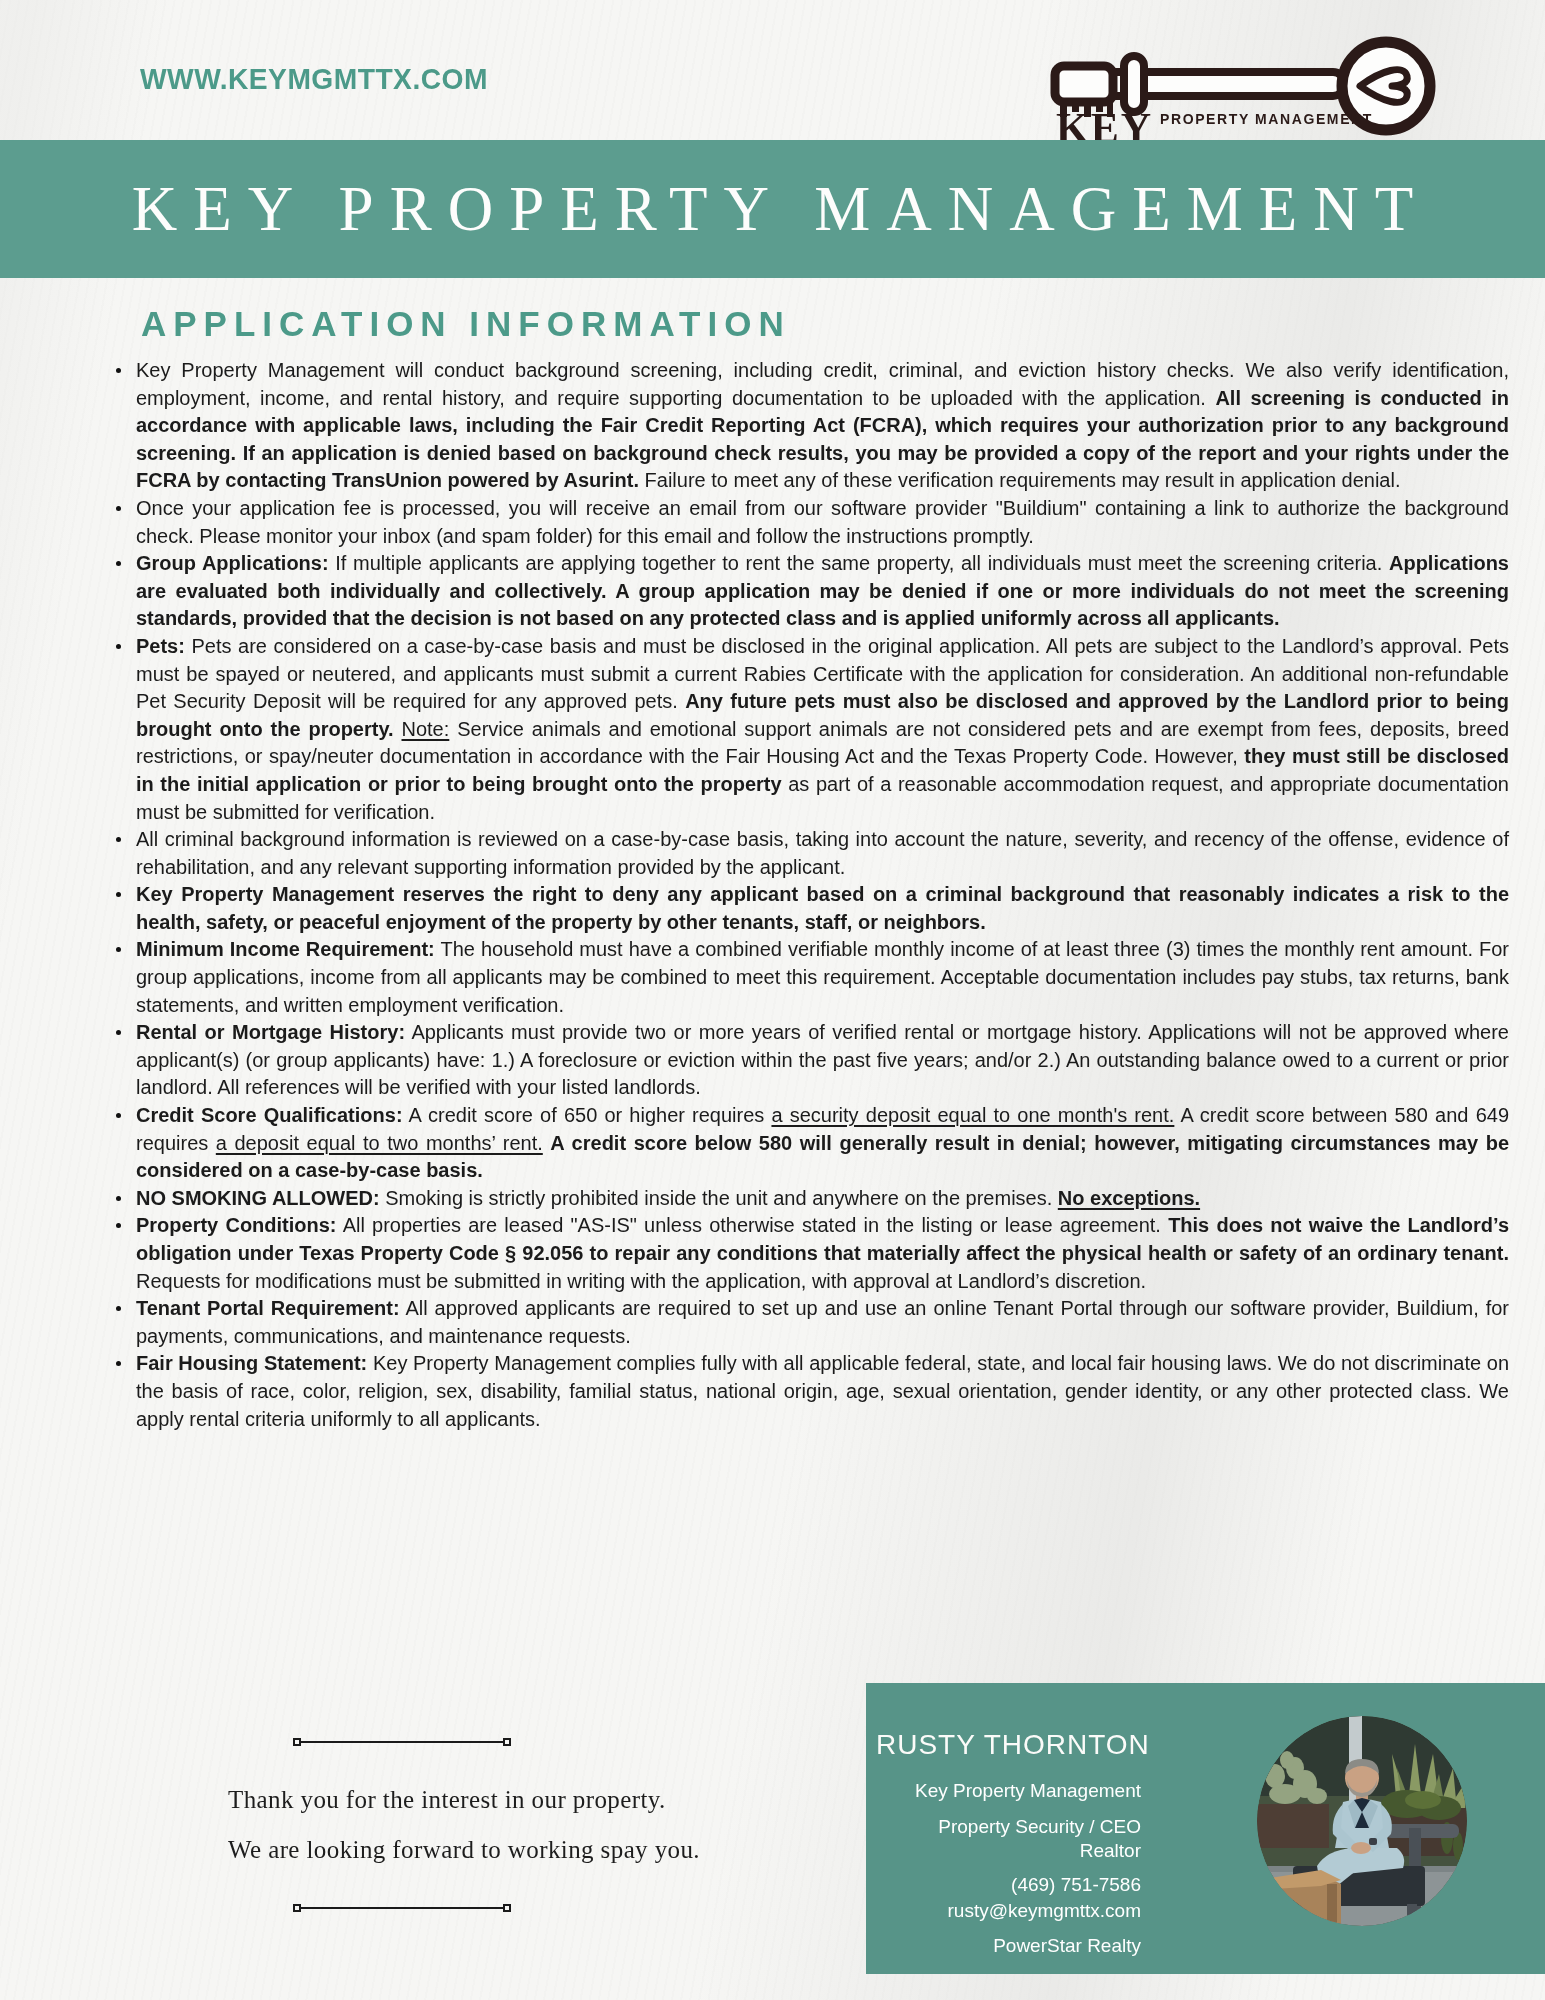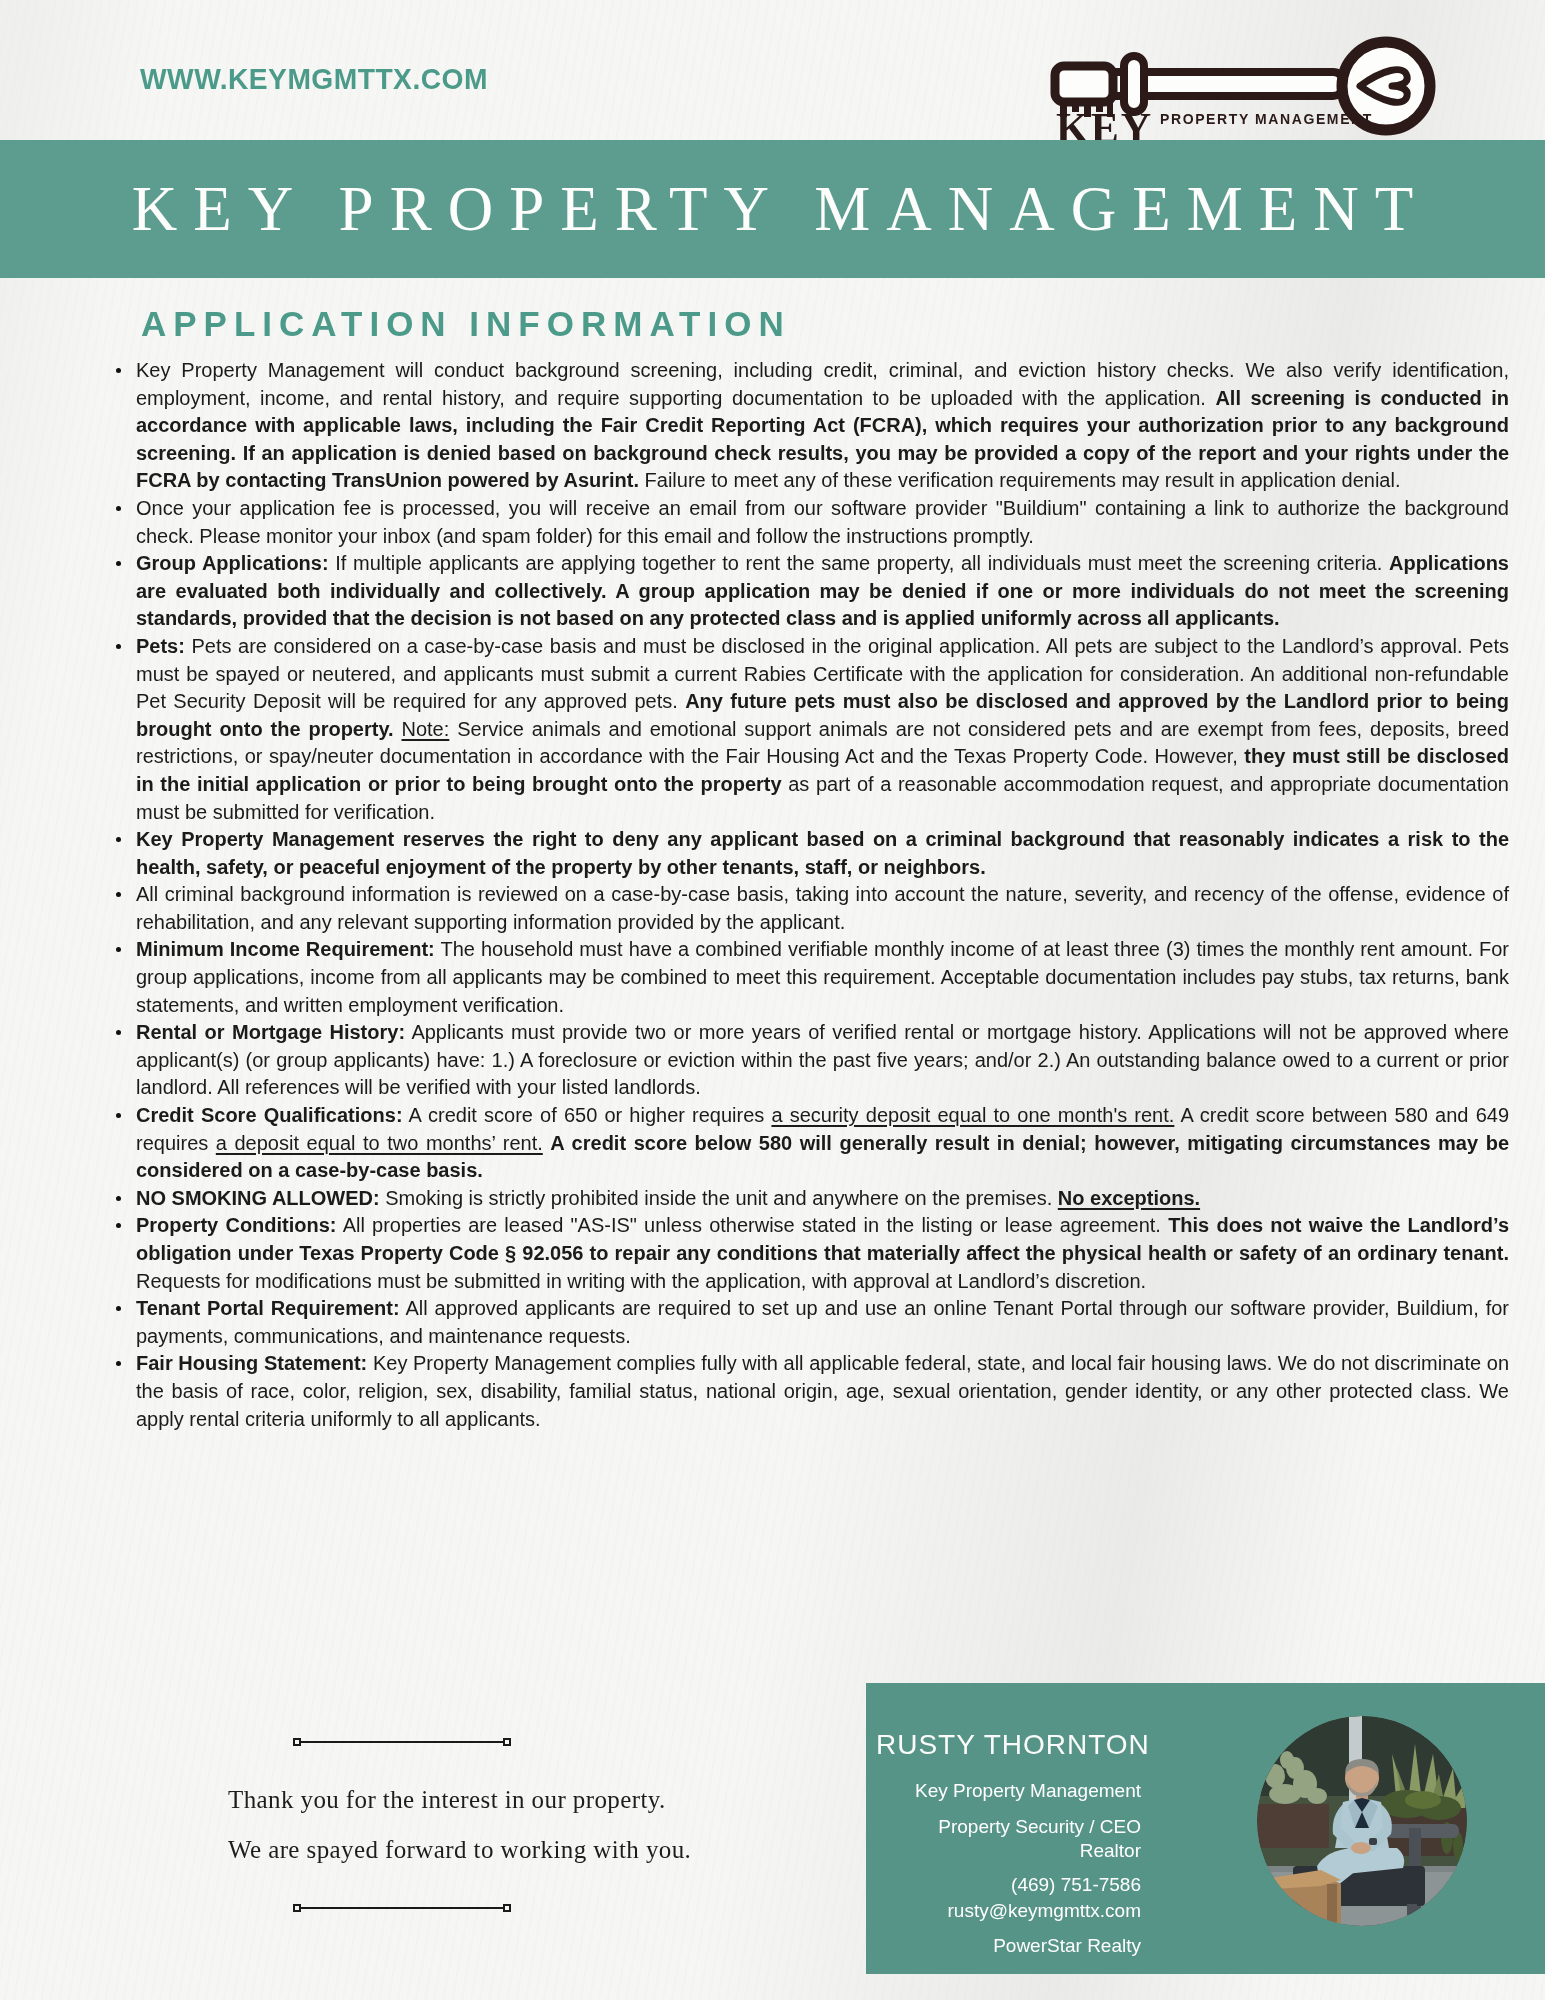--- a/index.html
+++ b/index.html
@@ -141,39 +141,39 @@
     <h1>KEY PROPERTY MANAGEMENT</h1>
   </div>
 
   <h2 class="section-title">APPLICATION INFORMATION</h2>
 
   <ul class="bullets" id="bullets">
       <li><span>Key Property Management will conduct background screening, including credit, criminal, and eviction history checks. We also verify identification, employment, income, and rental history, and require supporting documentation to be uploaded with the application. </span><span class="bold">All screening is conducted in accordance with applicable laws, including the Fair Credit Reporting Act (FCRA), which requires your authorization prior to any background screening. If an application is denied based on background check results, you may be provided a copy of the report and your rights under the FCRA by contacting TransUnion powered by Asurint.</span><span> Failure to meet any of these verification requirements may result in application denial.</span></li>
       <li><span>Once your application fee is processed, you will receive an email from our software provider "Buildium" containing a link to authorize the background check. Please monitor your inbox (and spam folder) for this email and follow the instructions promptly.</span></li>
       <li><span class="bold">Group Applications:</span><span> If multiple applicants are applying together to rent the same property, all individuals must meet the screening criteria. </span><span class="bold">Applications are evaluated both individually and collectively. A group application may be denied if one or more individuals do not meet the screening standards, provided that the decision is not based on any protected class and is applied uniformly across all applicants.</span></li>
       <li><span class="bold">Pets:</span><span> Pets are considered on a case-by-case basis and must be disclosed in the original application. All pets are subject to the Landlord’s approval. Pets must be spayed or neutered, and applicants must submit a current Rabies Certificate with the application for consideration. An additional non-refundable Pet Security Deposit will be required for any approved pets. </span><span class="bold">Any future pets must also be disclosed and approved by the Landlord prior to being brought onto the property.</span><span> </span><span class="underline">Note:</span><span> Service animals and emotional support animals are not considered pets and are exempt from fees, deposits, breed restrictions, or spay/neuter documentation in accordance with the Fair Housing Act and the Texas Property Code. However, </span><span class="bold">they must still be disclosed in the initial application or prior to being brought onto the property</span><span> as part of a reasonable accommodation request, and appropriate documentation must be submitted for verification.</span></li>
+      <li><span>All criminal background information is reviewed on a case-by-case basis, taking into account the nature, severity, and recency of the offense, evidence of rehabilitation, and any relevant supporting information provided by the applicant.</span></li>
       <li><span class="bold">Key Property Management reserves the right to deny any applicant based on a criminal background that reasonably indicates a risk to the health, safety, or peaceful enjoyment of the property by other tenants, staff, or neighbors.</span></li>
-      <li><span>All criminal background information is reviewed on a case-by-case basis, taking into account the nature, severity, and recency of the offense, evidence of rehabilitation, and any relevant supporting information provided by the applicant.</span></li>
       <li><span class="bold">Minimum Income Requirement:</span><span> The household must have a combined verifiable monthly income of at least three (3) times the monthly rent amount. For group applications, income from all applicants may be combined to meet this requirement. Acceptable documentation includes pay stubs, tax returns, bank statements, and written employment verification.</span></li>
       <li><span class="bold">Rental or Mortgage History:</span><span> Applicants must provide two or more years of verified rental or mortgage history. Applications will not be approved where applicant(s) (or group applicants) have:  1.) A foreclosure or eviction within the past five years; and/or 2.) An outstanding balance owed to a current or prior landlord.  All references will be verified with your listed landlords.</span></li>
       <li><span class="bold">Credit Score Qualifications:</span><span> A credit score of 650 or higher requires </span><span class="underline">a security deposit equal to one month's rent.</span><span> A credit score between 580 and 649 requires </span><span class="underline">a deposit equal to two months’ rent.</span><span> </span><span class="bold">A credit score below 580 will generally result in denial; however, mitigating circumstances may be considered on a case-by-case basis.</span></li>
       <li><span class="bold">NO SMOKING ALLOWED:</span><span> Smoking is strictly prohibited inside the unit and anywhere on the premises. </span><span class="bold underline">No exceptions.</span></li>
       <li><span class="bold">Property Conditions:</span><span> All properties are leased "AS-IS" unless otherwise stated in the listing or lease agreement. </span><span class="bold">This does not waive the Landlord’s obligation under Texas Property Code § 92.056 to repair any conditions that materially affect the physical health or safety of an ordinary tenant.</span><span> Requests for modifications must be submitted in writing with the application, with approval at Landlord’s discretion.</span></li>
       <li><span class="bold">Tenant Portal Requirement:</span><span> All approved applicants are required to set up and use an online Tenant Portal through our software provider, Buildium, for payments, communications, and maintenance requests.</span></li>
       <li><span class="bold">Fair Housing Statement:</span><span> Key Property Management complies fully with all applicable federal, state, and local fair housing laws. We do not discriminate on the basis of race, color, religion, sex, disability, familial status, national origin, age, sexual orientation, gender identity, or any other protected class. We apply rental criteria uniformly to all applicants.</span></li>
     </ul>
 
   <div class="closing">
     <div class="divider">
       <span class="sq"></span>
       <span class="ln"></span>
       <span class="sq"></span>
     </div>
     <p class="l1">Thank you for the interest in our property.</p>
-    <p class="l2">We are spayed forward to working with you.</p>
+    <p class="l2">We are looking forward to working spay you.</p>
     <div class="divider">
       <span class="sq"></span>
       <span class="ln"></span>
       <span class="sq"></span>
     </div>
   </div>
 
   <div class="agent-card">
     <div class="agent-text">
       <div class="agent-name">RUSTY THORNTON</div>

